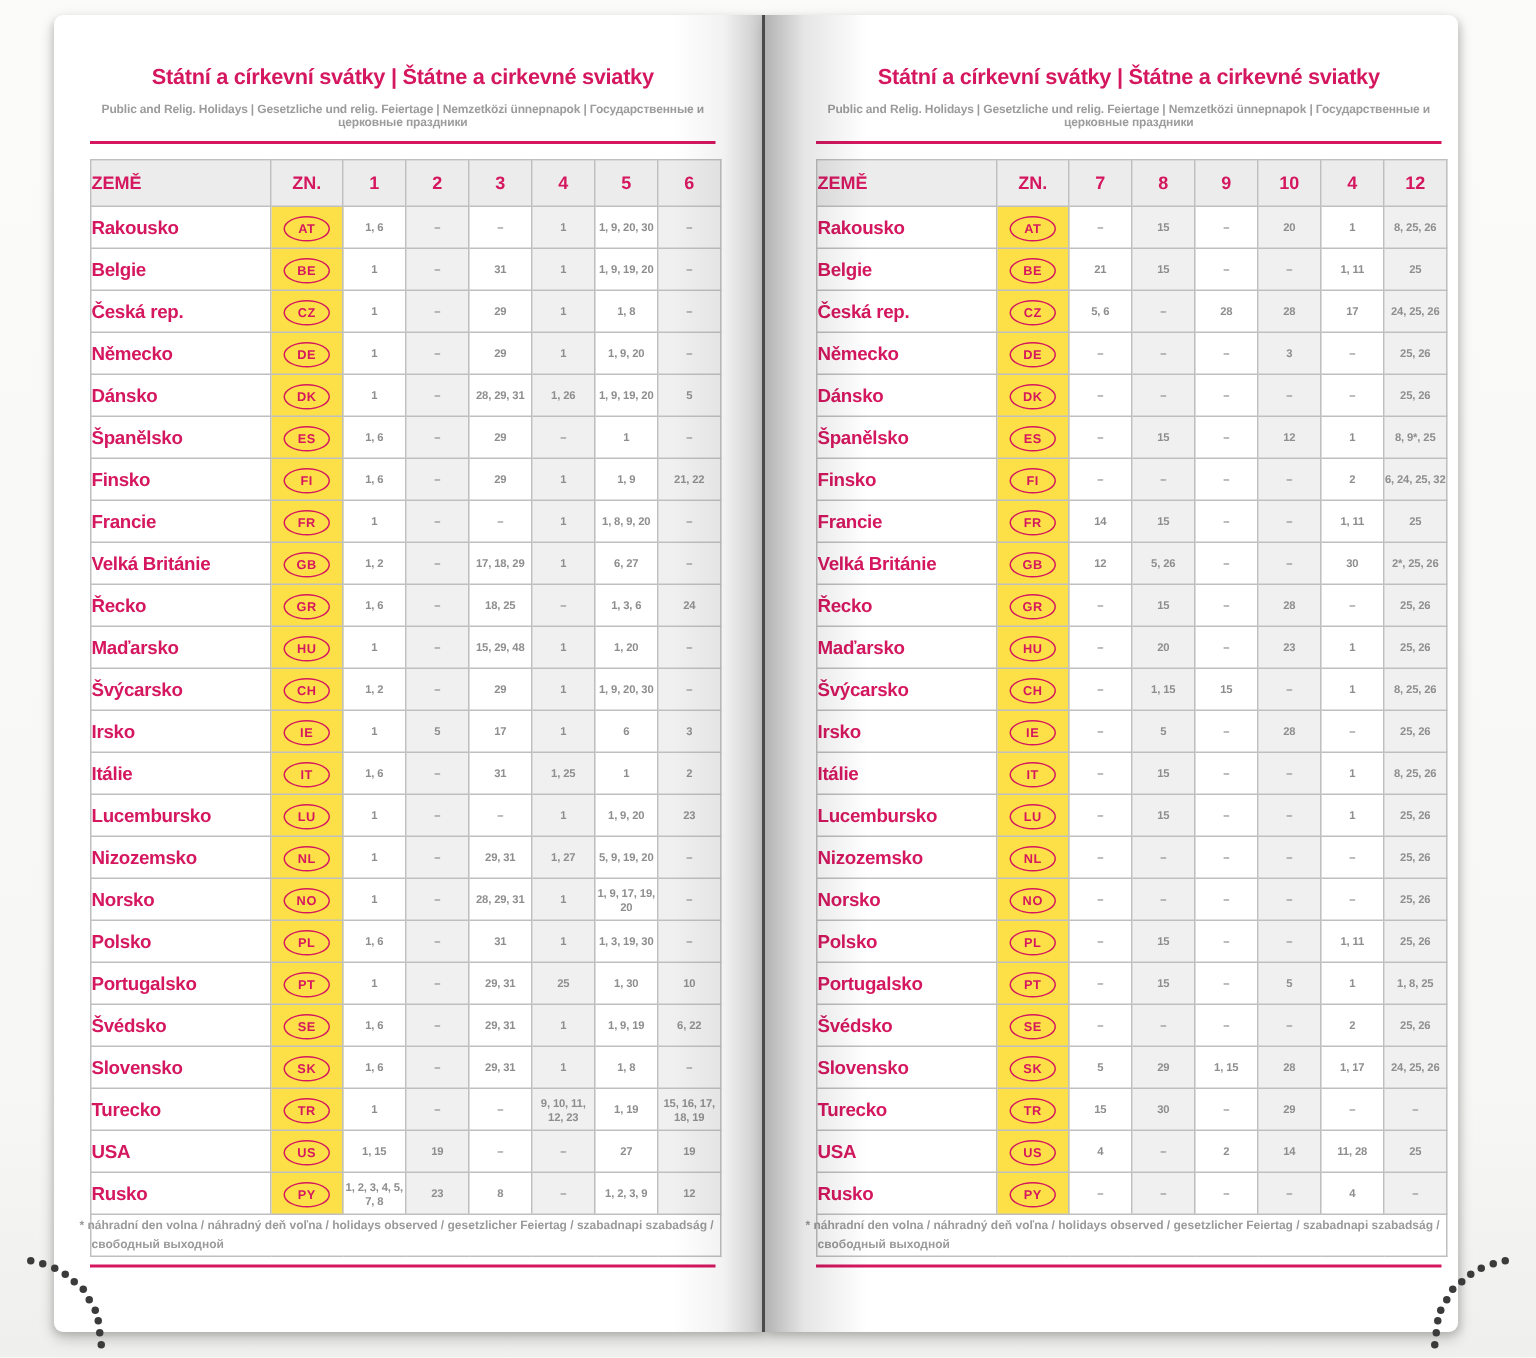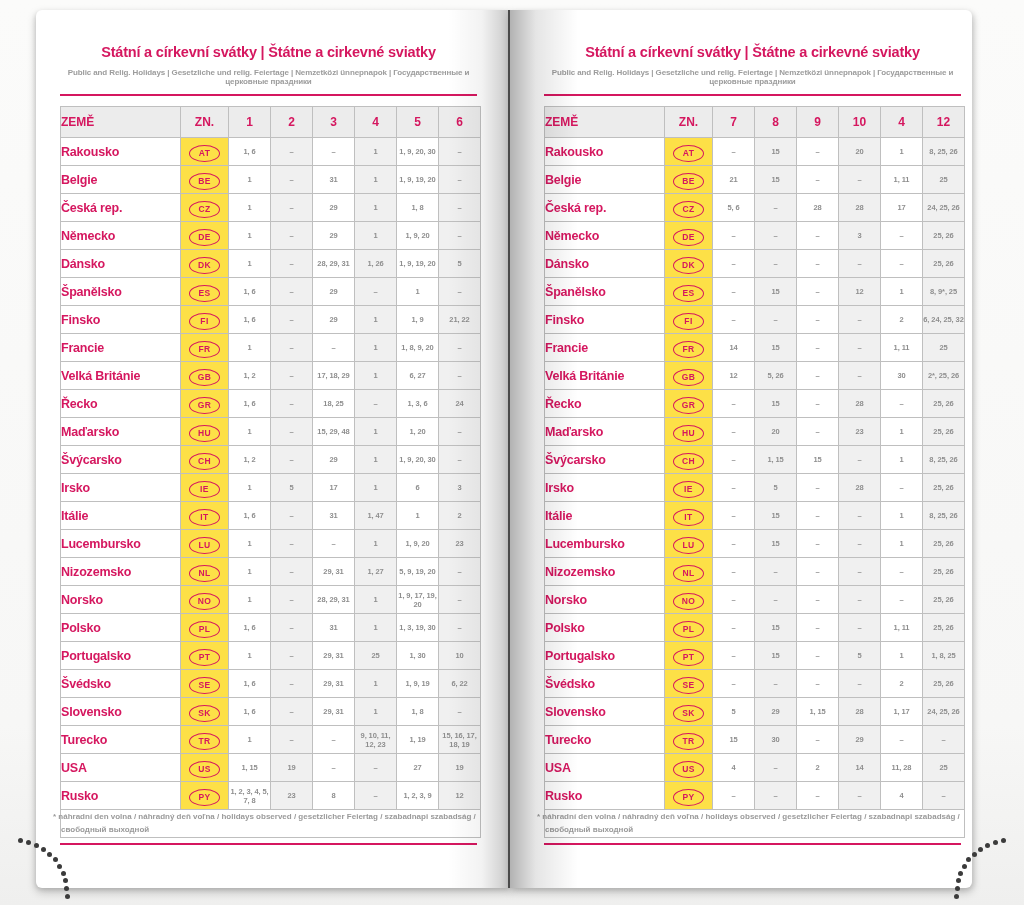--- a/index.html
+++ b/index.html
@@ -229,21 +229,21 @@
               <td class="c-mo alt">1</td>
               <td class="c-mo">6</td>
               <td class="c-mo alt">3</td>
             </tr>
             <tr>
               <td class="c-country">Itálie</td>
               <td class="c-zn"><span class="badge">IT</span></td>
               <td class="c-mo">1, 6</td>
               <td class="c-mo alt">–</td>
               <td class="c-mo">31</td>
-              <td class="c-mo alt">1, 47</td>
+              <td class="c-mo alt">1, 25</td>
               <td class="c-mo">1</td>
               <td class="c-mo alt">2</td>
             </tr>
             <tr>
               <td class="c-country">Lucembursko</td>
               <td class="c-zn"><span class="badge">LU</span></td>
               <td class="c-mo">1</td>
               <td class="c-mo alt">–</td>
               <td class="c-mo">–</td>
               <td class="c-mo alt">1</td>

